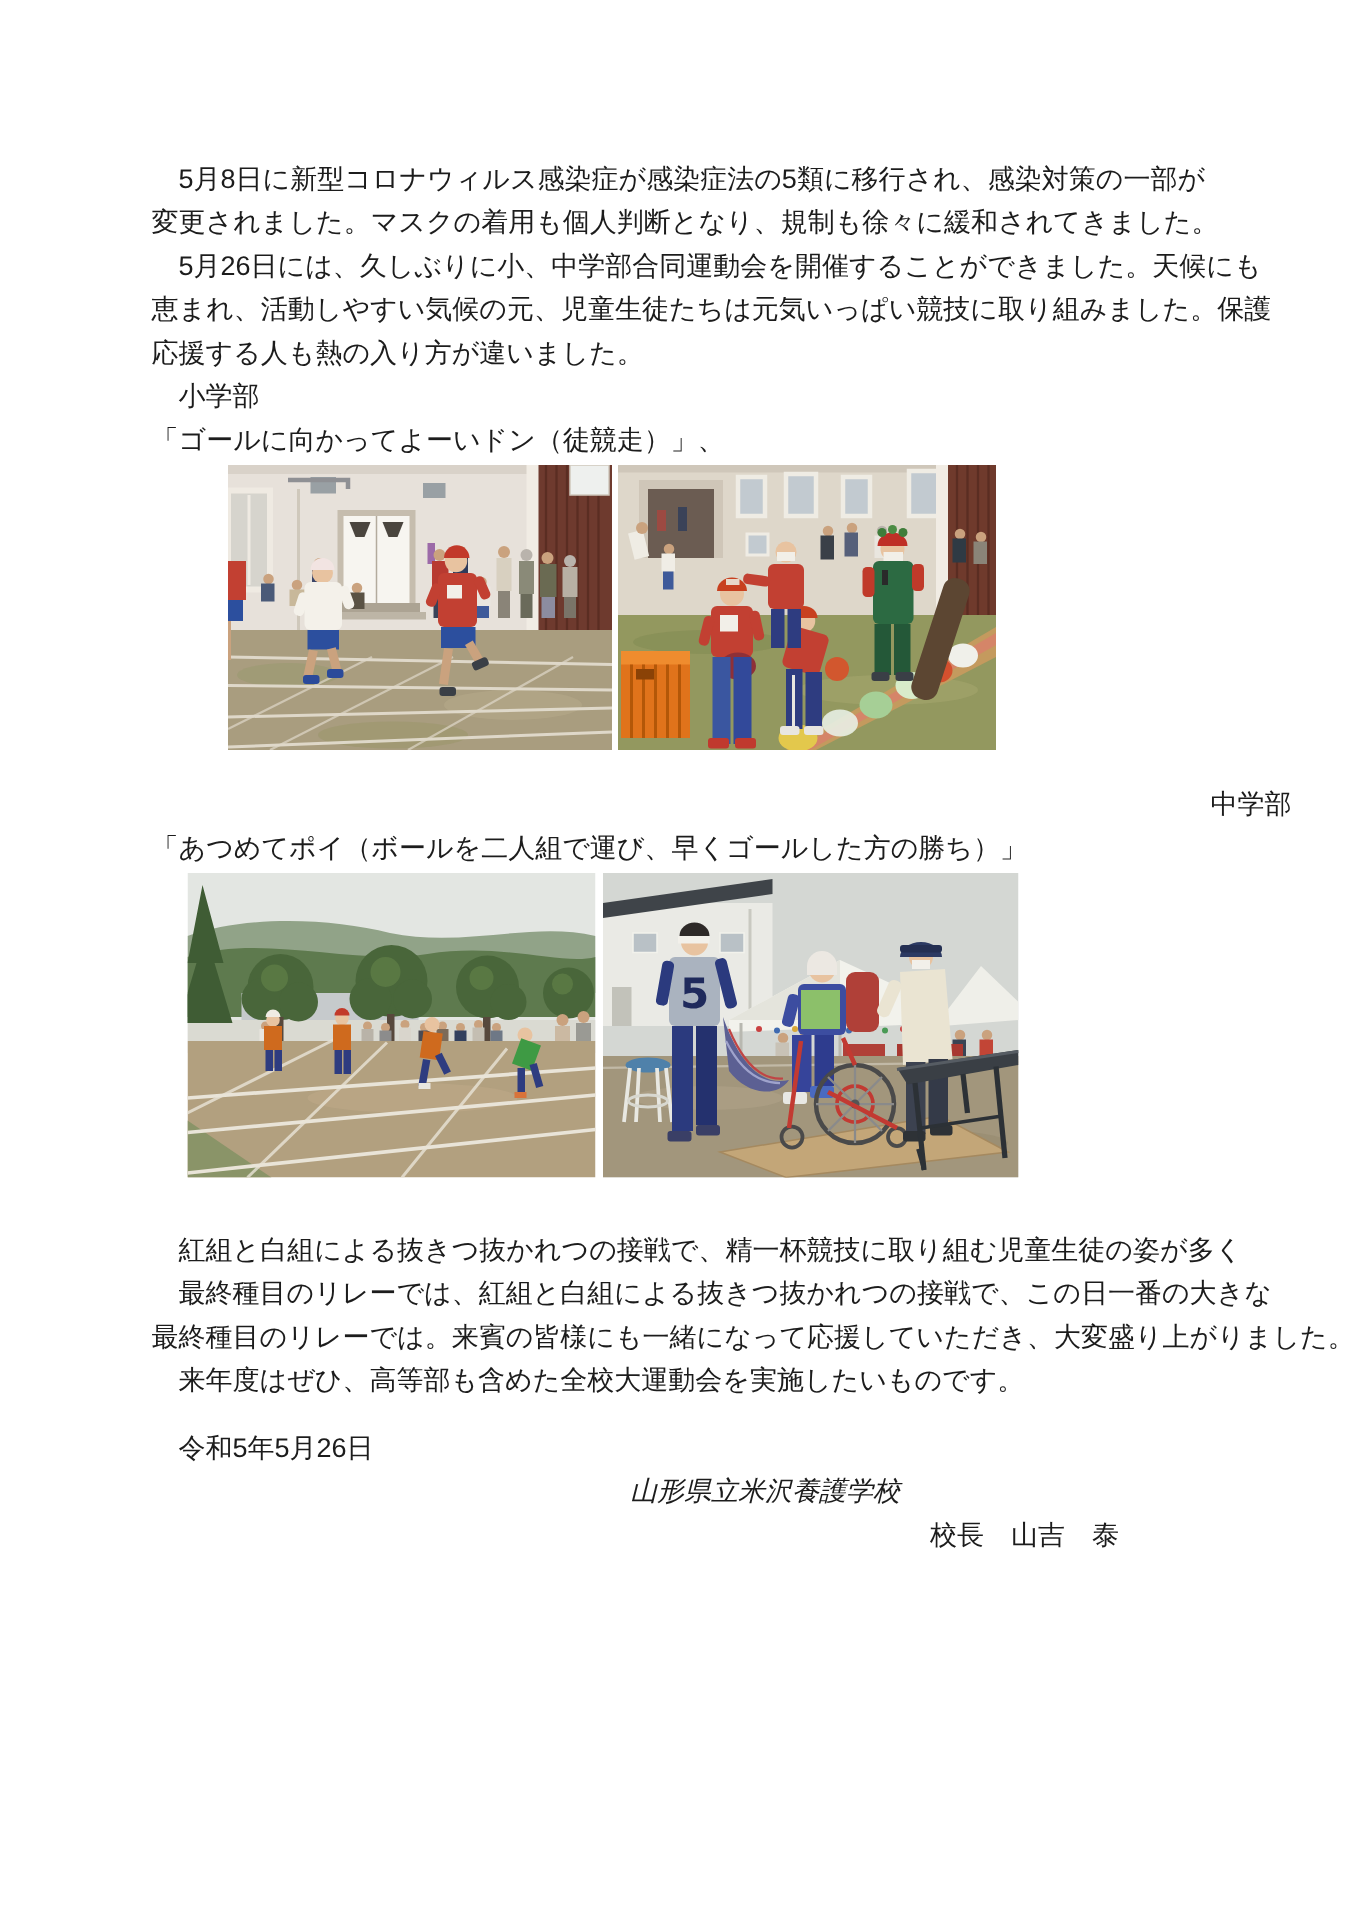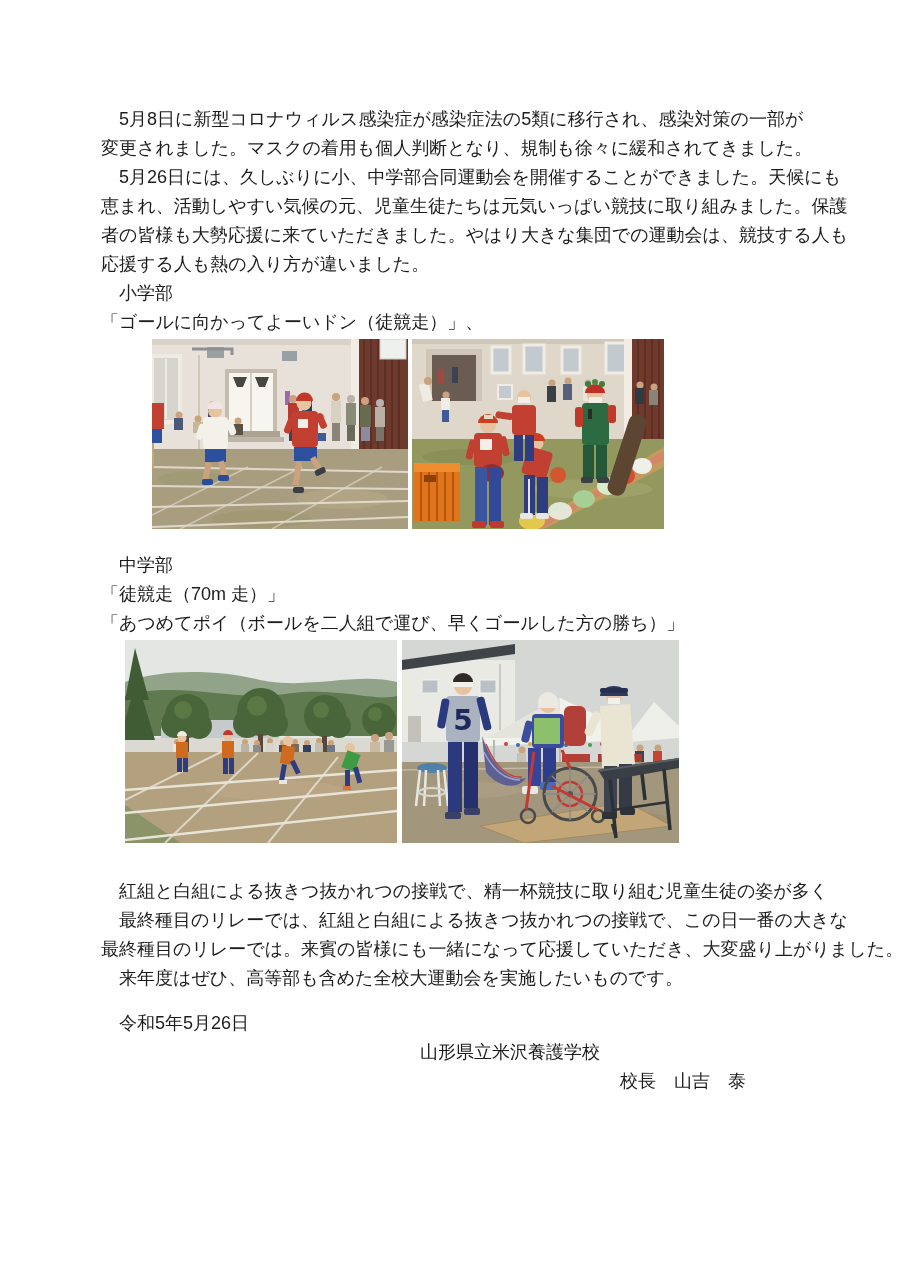--- a/index.html
+++ b/index.html
@@ -3,43 +3,42 @@
 <meta charset="utf-8">
 <style>
   html,body{margin:0;padding:0;}
   body{
     width:905px;height:1280px;position:relative;background:#ffffff;
     font-family:"Liberation Sans","DejaVu Sans",sans-serif;
     color:#1c1c1c;overflow:hidden;
   }
   .doc{position:absolute;left:101px;top:105px;width:760px;font-size:18px;line-height:29px;}
   .ln{white-space:pre;height:29px;}
-  .mt22{margin-top:22px;}
+  .mt22{margin-top:22px;text-align:right;}
   .mt34{margin-top:34px;}
   .mt16{margin-top:16px;}
   .photo-row{font-size:0;line-height:0;}
   .row1{margin:2px 0 0 51px;}
   .row2{margin:2px 0 0 24px;}
   .photo{display:inline-block;vertical-align:top;}
   .gap4{margin-left:4px;}
   .gap5{margin-left:5px;}
-  .indent-school{margin-left:319px;}
+  .indent-school{margin-left:319px;font-style:italic;}
   .indent-principal{margin-left:519px;}
   svg{display:block;}
 </style>
 </head>
 <body>
 
 <div class="doc">
 
   <div class="ln">　5月8日に新型コロナウィルス感染症が感染症法の5類に移行され、感染対策の一部が</div>
   <div class="ln">変更されました。マスクの着用も個人判断となり、規制も徐々に緩和されてきました。</div>
   <div class="ln">　5月26日には、久しぶりに小、中学部合同運動会を開催することができました。天候にも</div>
   <div class="ln">恵まれ、活動しやすい気候の元、児童生徒たちは元気いっぱい競技に取り組みました。保護</div>
-  <div class="ln">者の皆様も大勢応援に来ていただきました。やはり大きな集団での運動会は、競技する人も</div>
   <div class="ln">応援する人も熱の入り方が違いました。</div>
 
   <div class="ln">　小学部</div>
   <div class="ln">「ゴールに向かってよーいドン（徒競走）」、</div>
 
   <div class="photo-row row1">
 
     
     <span class="photo">
       <svg width="256" height="190" viewBox="0 0 256 190" role="img" aria-label="小学部の徒競走。校舎前のトラックを赤い体操着の児童が走る写真">
@@ -299,21 +298,20 @@
           <rect x="171" y="106" width="11" height="34" fill="#245838"></rect>
           <rect x="184" y="106" width="11" height="34" fill="#245838"></rect>
           <rect x="169" y="138" width="12" height="6" rx="2" fill="#3a3f46"></rect>
           <rect x="185" y="138" width="12" height="6" rx="2" fill="#3a3f46"></rect>
         </g>
       </svg>
     </span>
   </div>
 
   <div class="ln mt22">　中学部</div>
-  <div class="ln">「徒競走（70m 走）」</div>
   <div class="ln">「あつめてポイ（ボールを二人組で運び、早くゴールした方の勝ち）」</div>
 
   <div class="photo-row row2">
 
     
     <span class="photo">
       <svg width="272" height="203" viewBox="0 0 272 203" role="img" aria-label="中学部の徒競走。山と木々を背にビブスを着けた生徒がトラックを走る写真">
         <rect width="272" height="120" fill="#e3e6e2"></rect>
         <path d="M0 42 C40 28 95 30 135 40 C185 50 230 32 272 42 L272 80 L0 80 Z" fill="#91a388"></path>
         <path d="M0 56 C50 40 110 62 160 54 C210 46 250 62 272 56 L272 96 L0 96 Z" fill="#5e7a4e"></path>

